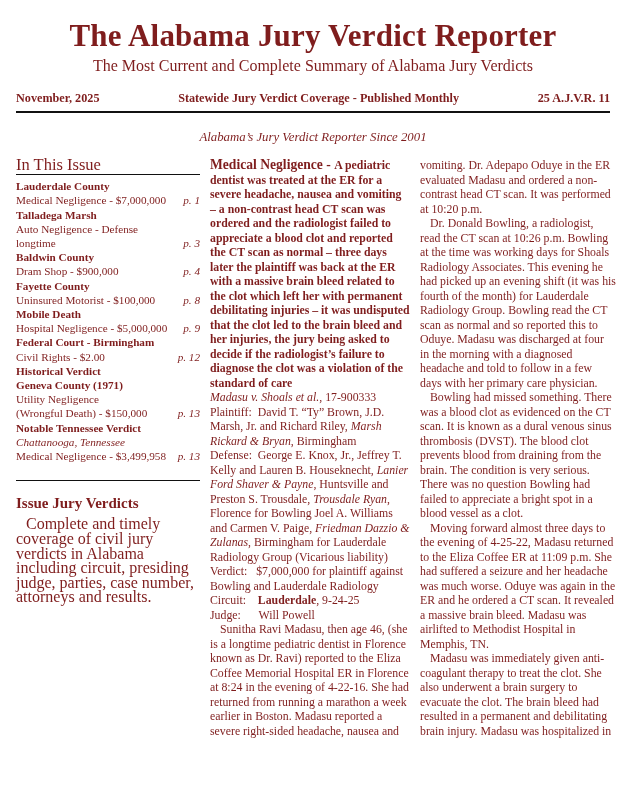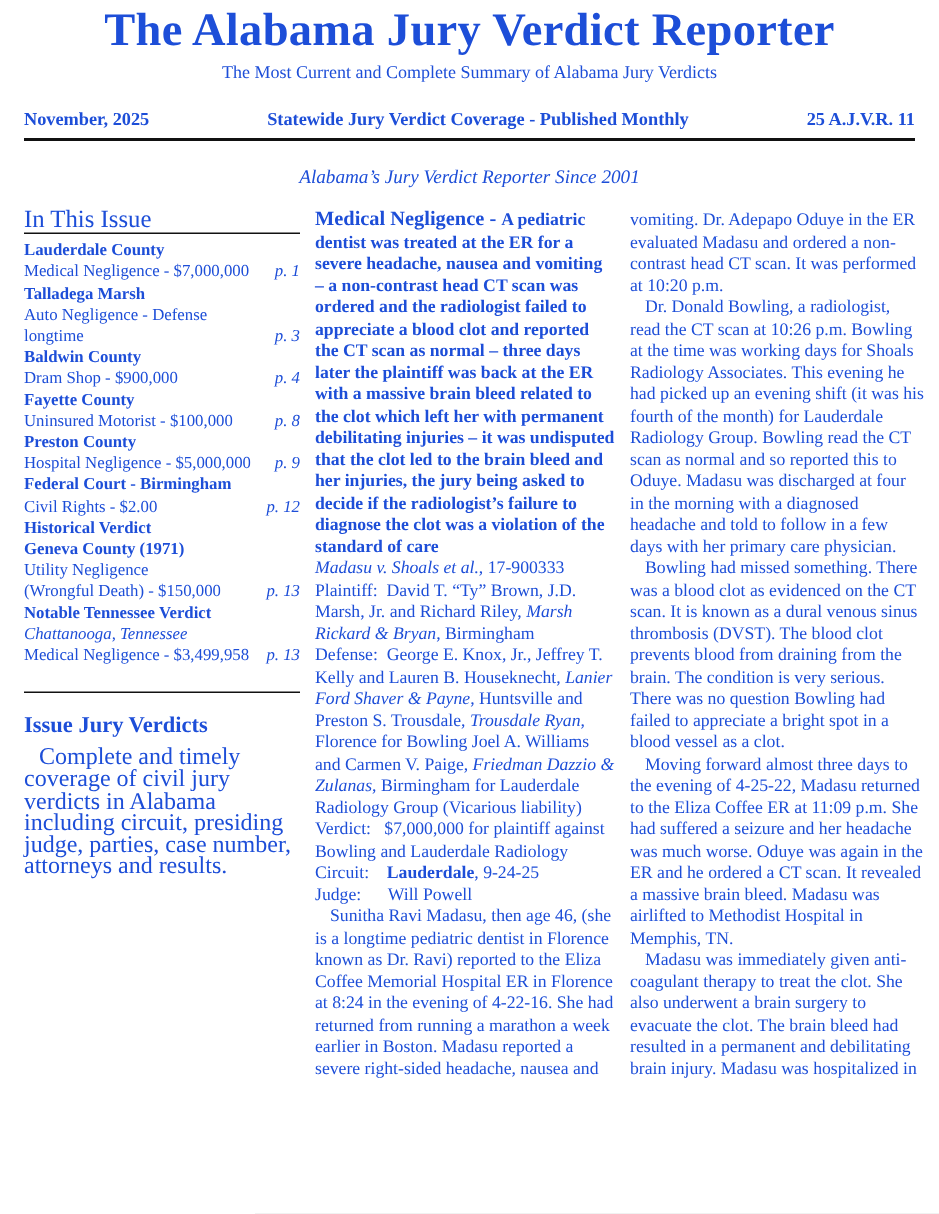--- a/index.html
+++ b/index.html
@@ -3,35 +3,35 @@
 <meta charset="utf-8">
 <style>
   html,body{margin:0;padding:0;background:#e8e8e8;}
   .page{
     position:relative;
     width:626px;height:809px;
     margin:0 auto;
     background:#ffffff;
     overflow:hidden;
     font-family:"Liberation Serif", serif;
-    color:#1d4ed8;
+    color:#7f1d1d;
     box-sizing:border-box;
-    padding:0 16px 0 16px;
+    padding:16px 16px 0 16px;
   }
   
   .masthead{text-align:center;}
   .masthead h1{
     margin:2px 0 0 0;
     font-size:31px;
     font-weight:bold;
     letter-spacing:.2px;
   }
   .subtitle{
     margin-top:3px;
-    font-size:12px;
+    font-size:16px;
   }
   .dateline{
     display:grid;
     grid-template-columns:auto 1fr auto;
     align-items:end;
     margin-top:16px;
     padding-bottom:5px;
     border-bottom:2px solid #111;
     font-weight:bold;
     font-size:12.2px;
@@ -146,21 +146,21 @@
           </div>
           <div class="issue-row">
             <span class="issue-text bold">Fayette County</span>
             <span class="issue-page"></span>
           </div>
           <div class="issue-row">
             <span class="issue-text normal">Uninsured Motorist - $100,000</span>
             <span class="issue-page">p. 8</span>
           </div>
           <div class="issue-row">
-            <span class="issue-text bold">Preston County</span>
+            <span class="issue-text bold">Mobile Death</span>
             <span class="issue-page"></span>
           </div>
           <div class="issue-row">
             <span class="issue-text normal">Hospital Negligence - $5,000,000</span>
             <span class="issue-page">p. 9</span>
           </div>
           <div class="issue-row">
             <span class="issue-text bold">Federal Court - Birmingham</span>
             <span class="issue-page"></span>
           </div>

